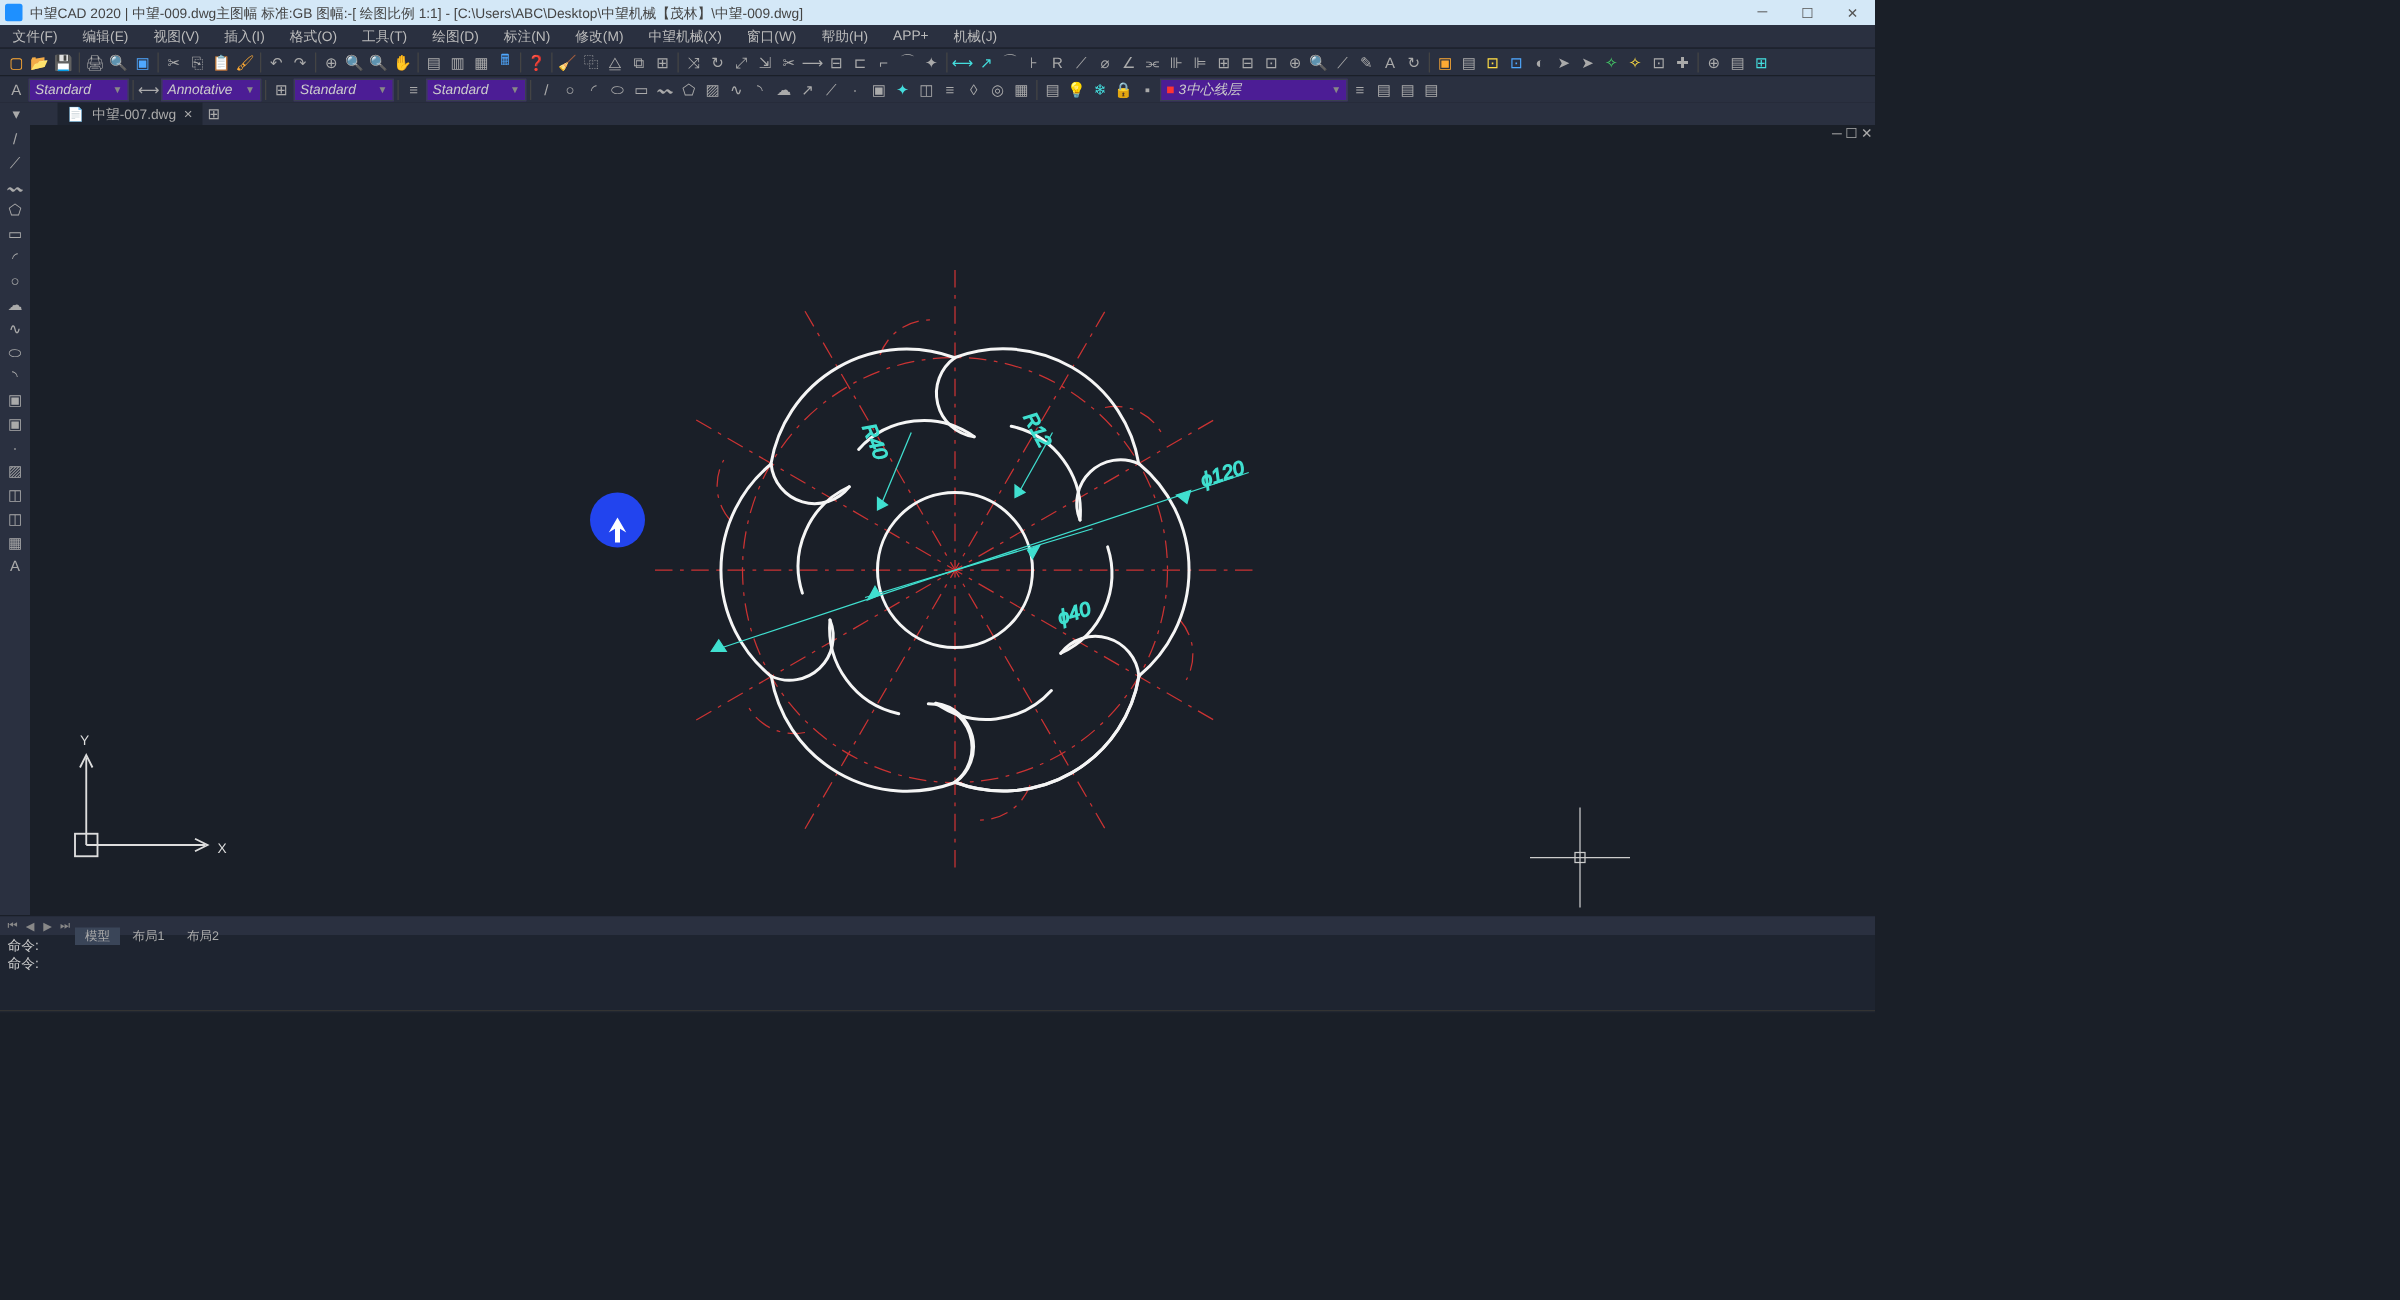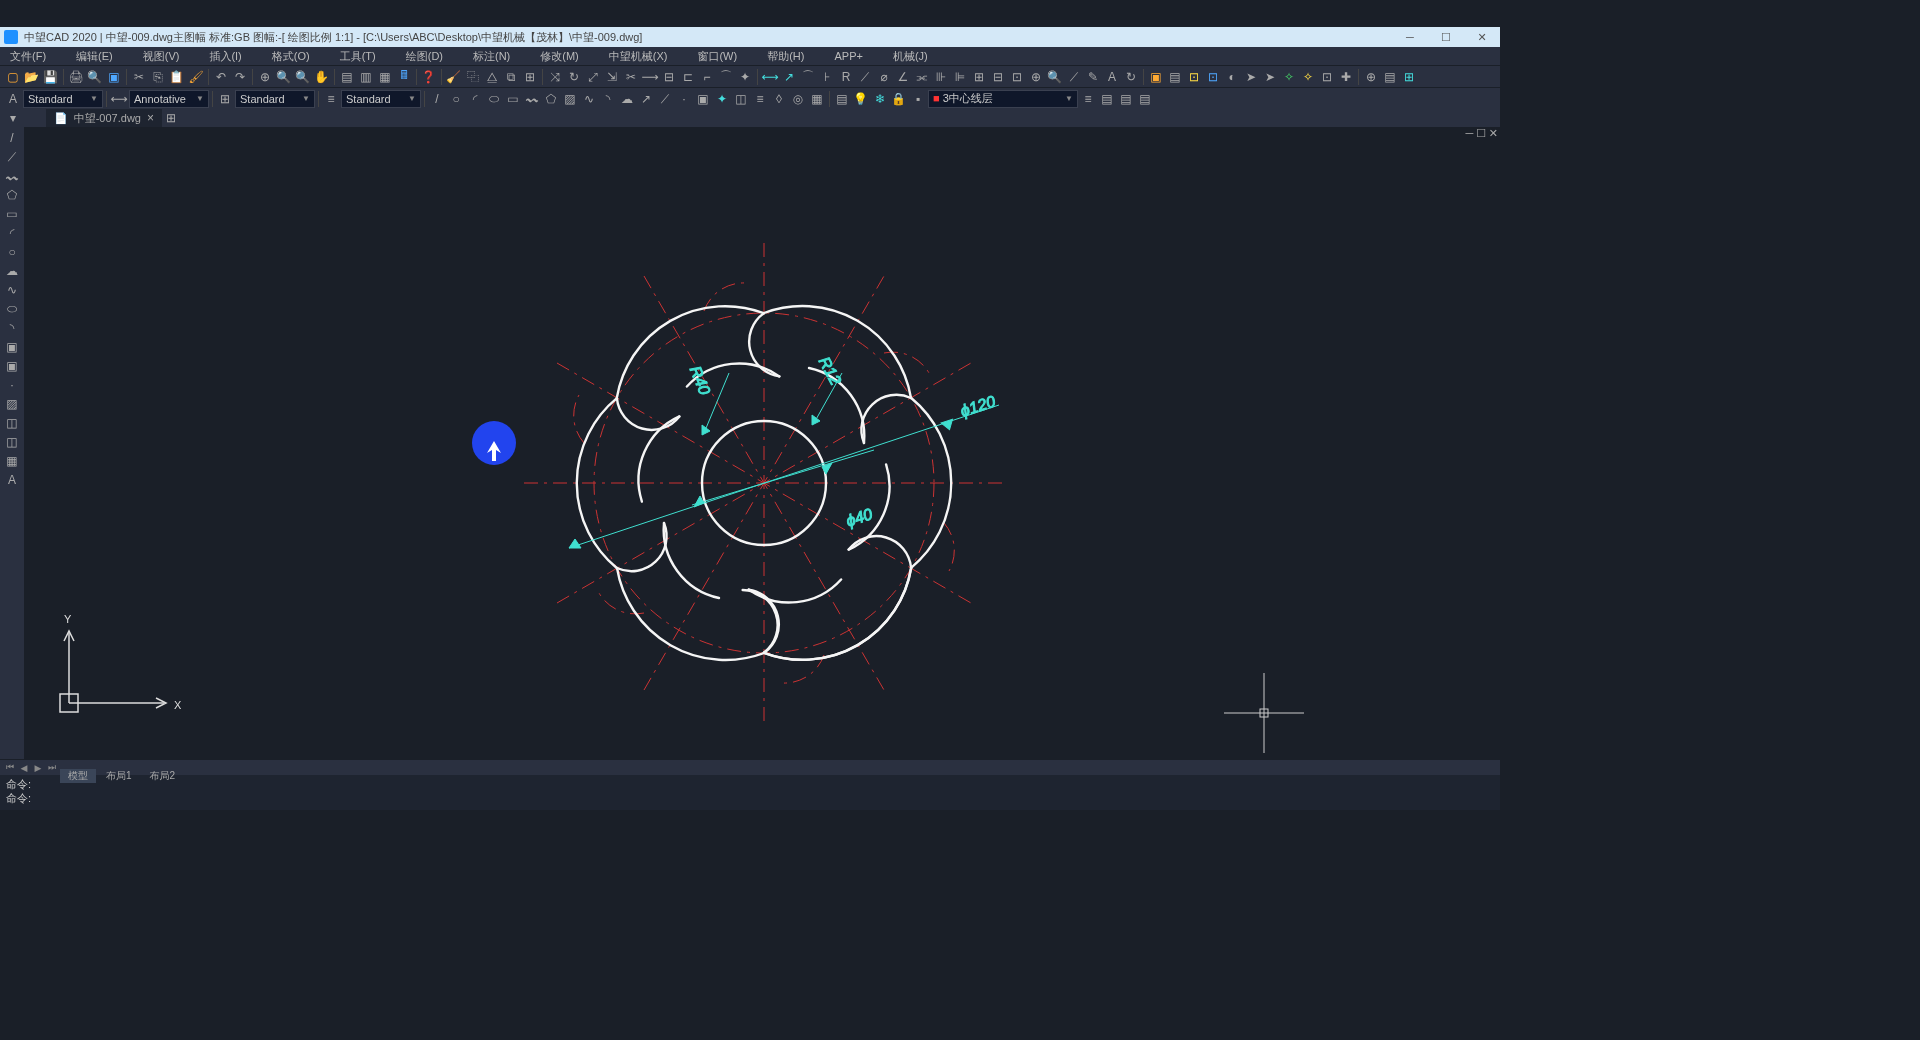--- a/index.html
+++ b/index.html
@@ -1,32 +1,32 @@
 <!DOCTYPE html>
 <html><head>
 <meta charset="utf-8">
 <style>
 * { margin: 0; padding: 0; box-sizing: border-box; font-family: "Microsoft YaHei", sans-serif; font-size: 11px; }
 body { background: #1a1f28; color: #c0c0c0; width: 1500px; height: 810px; overflow: hidden; user-select: none; }
-.titlebar { height: 20px; background: #d4e8f7; color: #333; display: flex; align-items: center; padding: 0 4px; margin-top: 27px; }
+.titlebar { height: 20px; background: #d4e8f7; color: #333; display: flex; align-items: center; padding: 0 4px; }
 .titlebar .logo { width: 14px; height: 14px; background: #1e90ff; border-radius: 2px; margin-right: 6px; }
 .titlebar .title { flex: 1; font-size: 11px; color: #444; }
 .titlebar .winbtns { display: flex; gap: 8px; }
 .titlebar .winbtns span { width: 28px; text-align: center; cursor: pointer; color: #555; }
-.menubar { height: 18px; background: #2a3040; display: flex; align-items: center; padding: 0 4px; gap: 18px; }
+.menubar { height: 18px; background: #2a3040; display: flex; align-items: center; padding: 0 4px; gap: 8px; }
 .menubar span { padding: 0 6px; color: #bbb; font-size: 11px; cursor: pointer; }
 .toolbar-row { height: 22px; background: #2a3040; display: flex; align-items: center; padding: 1px 4px; gap: 1px; border-top: 1px solid #1a1f28; }
 .tbtn { width: 18px; height: 18px; display: inline-flex; align-items: center; justify-content: center; cursor: pointer; color: #aaa; border-radius: 2px; font-size: 12px; }
 .tbtn.blue { color: #4fa8ff; }
 .tbtn.orange { color: #ffaa33; }
 .tbtn.green { color: #44cc66; }
 .tbtn.yellow { color: #ffdd44; }
 .tbtn.cyan { color: #44dddd; }
 .sep { width: 1px; height: 16px; background: #444; margin: 0 2px; }
-.combo { height: 18px; background: #0f172a; border: 1px solid #3a4050; display: inline-flex; align-items: center; padding: 0 4px; color: #ccc; font-size: 10px; min-width: 80px; justify-content: space-between; }
+.combo { height: 18px; background: #4c1d95; border: 1px solid #3a4050; display: inline-flex; align-items: center; padding: 0 4px; color: #ccc; font-size: 10px; min-width: 80px; justify-content: space-between; font-style: italic; }
 .combo .arrow { font-size: 8px; color: #888; }
 .layer-combo { min-width: 150px; }
 .main-area { display: flex; height: calc(100% - 20px - 18px - 22px - 22px - 18px - 60px - 18px); }
 .left-panel { width: 24px; background: #2a3040; display: flex; flex-direction: column; padding: 2px 0; gap: 1px; align-items: center; }
 .left-panel .tbtn { width: 20px; height: 18px; }
 .canvas-wrap { flex: 1; position: relative; background: #1a1f28; }
 svg.canvas { width: 100%; height: 100%; display: block; }
 .doctabs { height: 18px; background: #2a3040; display: flex; align-items: center; }
 .doctab { display: inline-flex; align-items: center; padding: 0 8px; height: 100%; background: #1e2430; color: #aaa; margin-left: 24px; font-size: 10px; gap: 6px; }
 .doctab .close { color: #aaa; cursor: pointer; font-size: 12px; }

